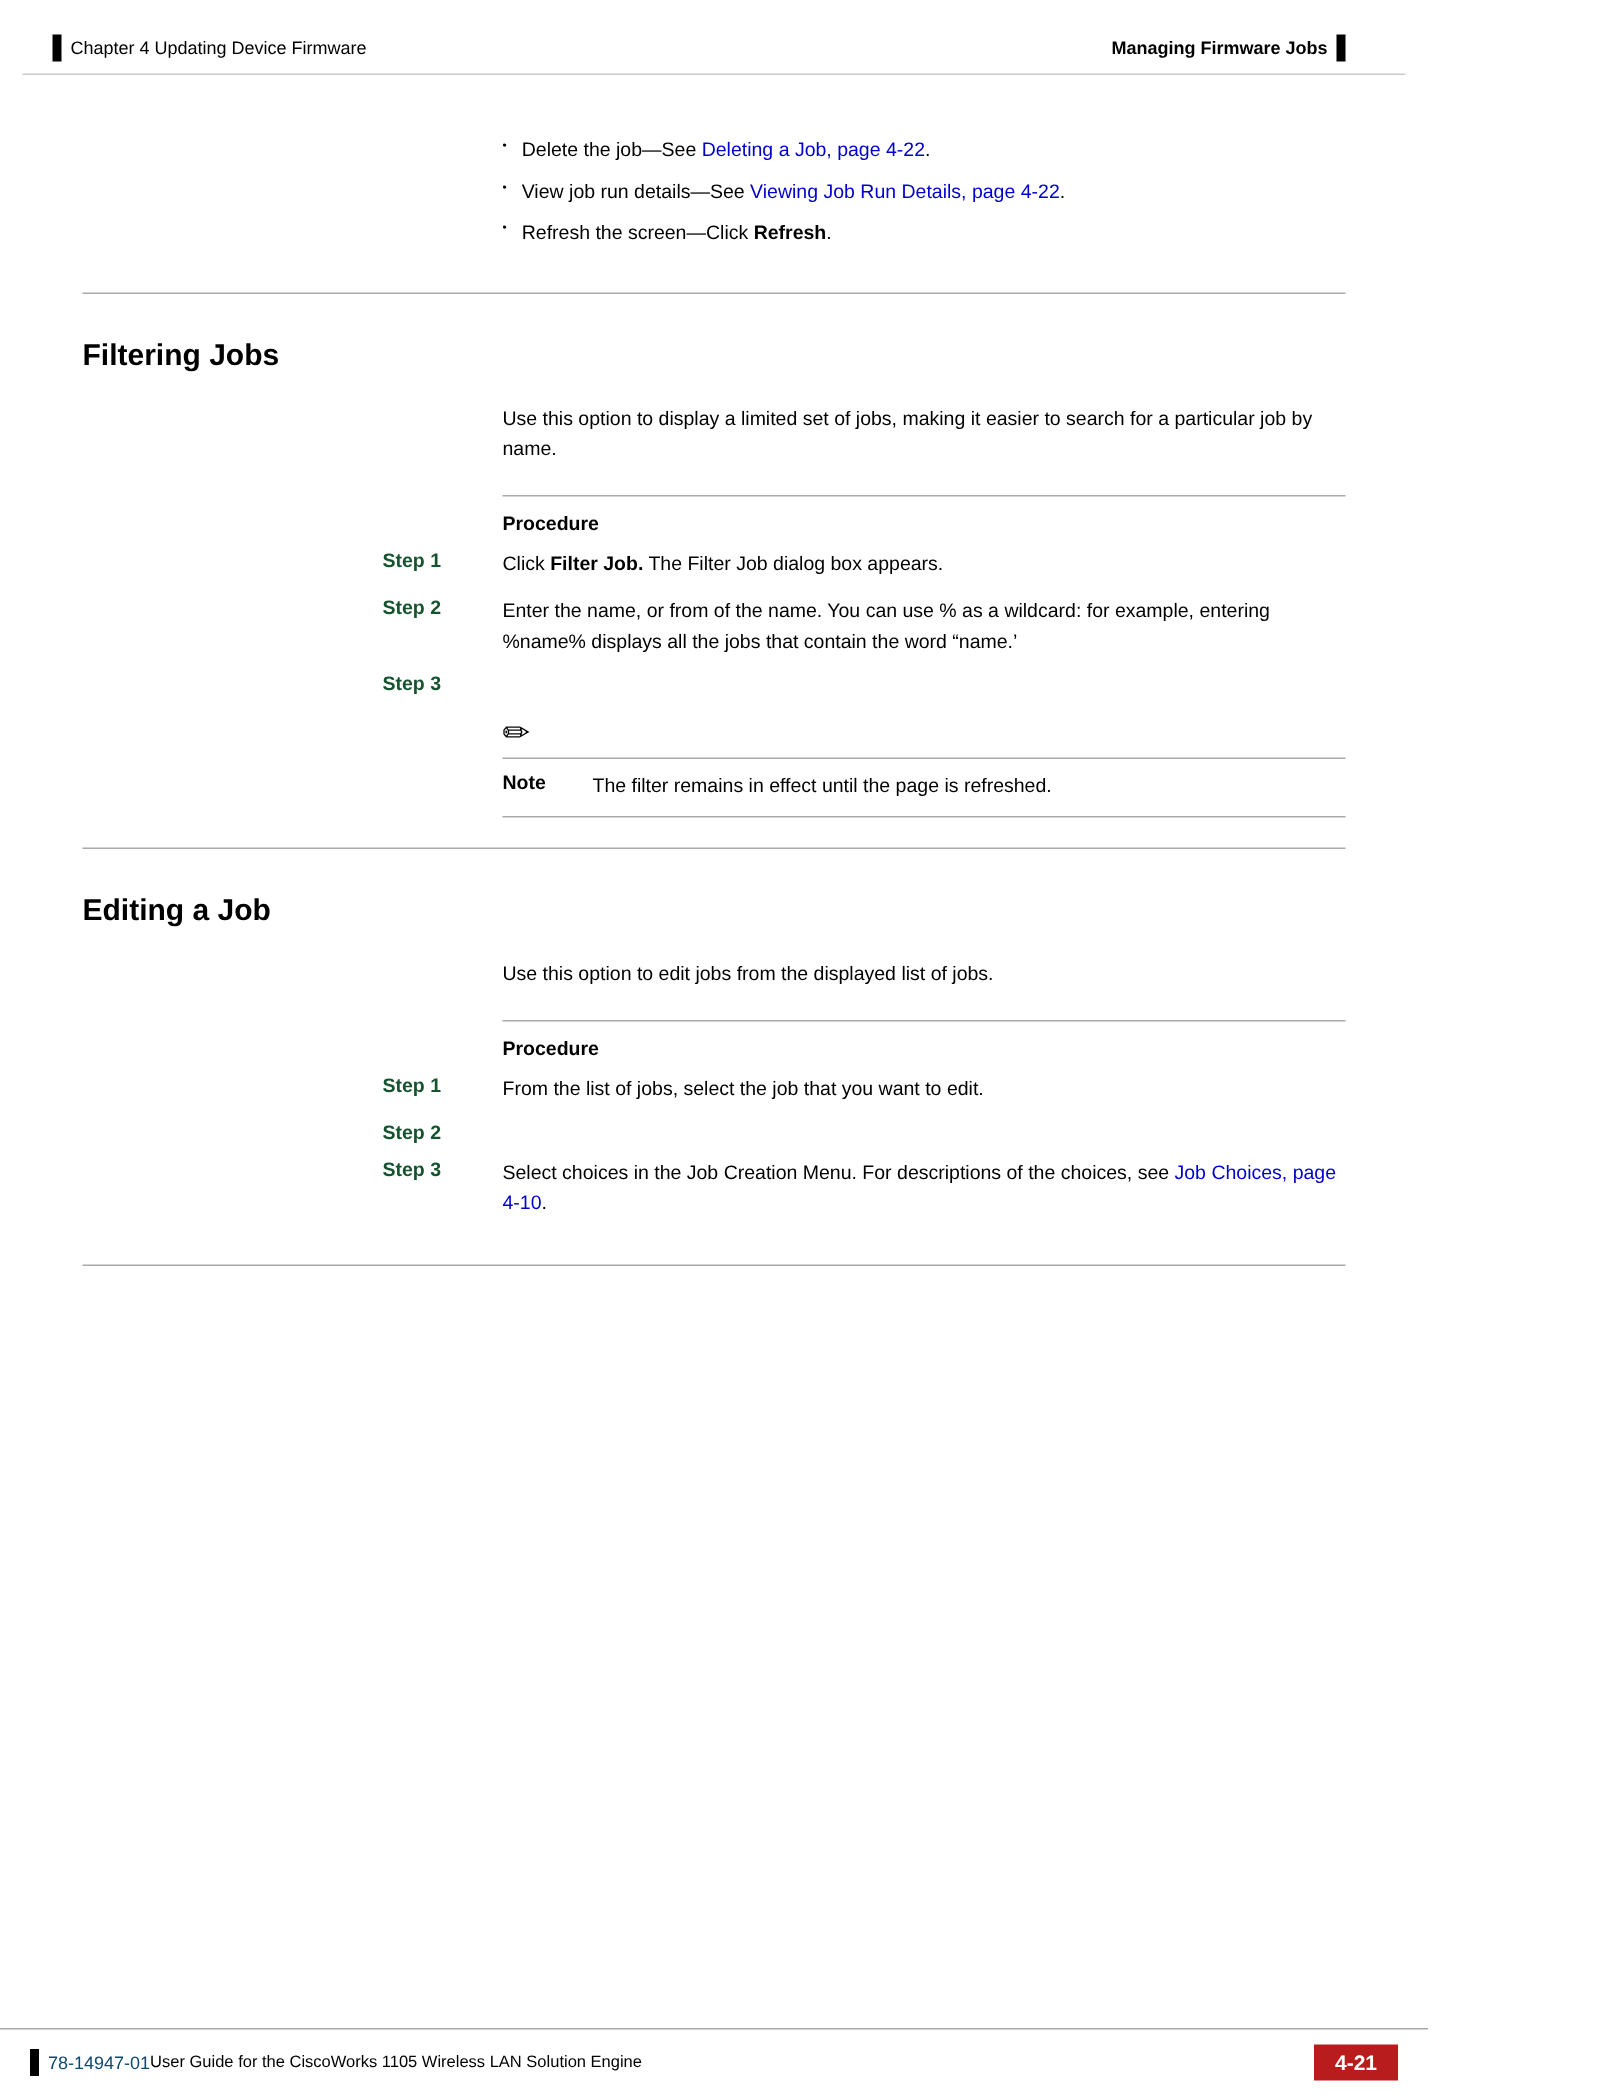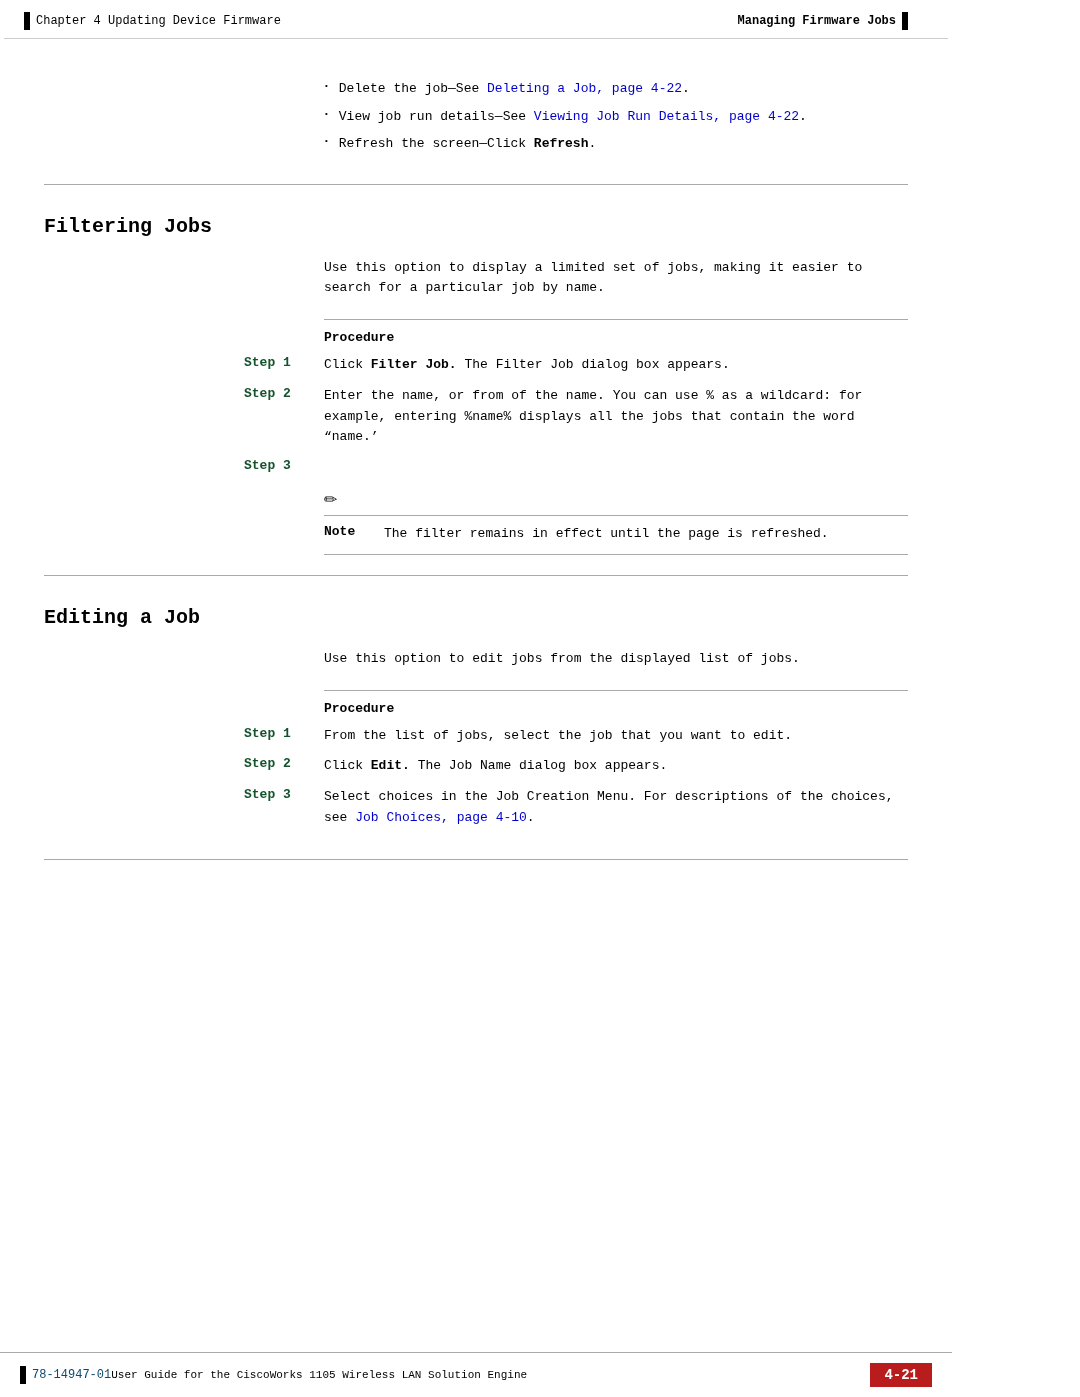--- a/index.html
+++ b/index.html
@@ -11,23 +11,22 @@
       color: #000;
       width: 1080px;
       min-height: 1397px;
       position: relative;
     }
 
     .page-container {
       width: 952px;
       min-height: 1397px;
       background: #fff;
-      padding: 4px;
+      padding: 15px;
       position: relative;
-      font-family: Liberation Mono, monospace;
     }
 
     
     .header-bar {
       display: flex;
       align-items: center;
       justify-content: space-between;
       padding: 8px 40px 8px 20px;
       border-bottom: 1px solid #ccc;
       margin-bottom: 0;
@@ -349,23 +348,20 @@
 
       <div class="step-row">
         <span class="step-label">Step 1</span>
         <span class="step-content">
           From the list of jobs, select the job that you want to edit.
         </span>
       </div>
 
       <div class="step-row">
         <span class="step-label">Step 2</span>
-        <span class="step-content">
-          Click <strong>Edit.</strong> The Job Name dialog box appears.
-        </span>
       </div>
 
       <div class="step-row">
         <span class="step-label">Step 3</span>
         <span class="step-content">
           Select choices in the Job Creation Menu. For descriptions of the choices, see <a class="link">Job Choices, page 4-10</a>.
         </span>
       </div>
     </div>
 

